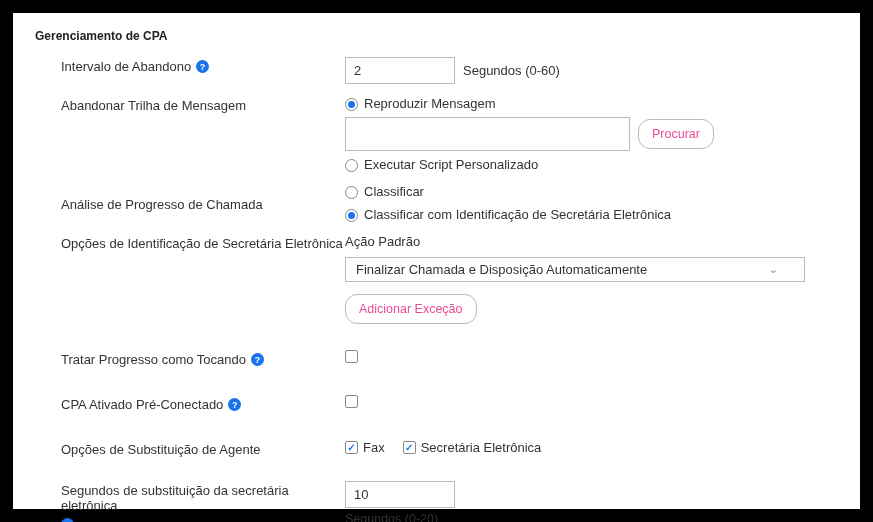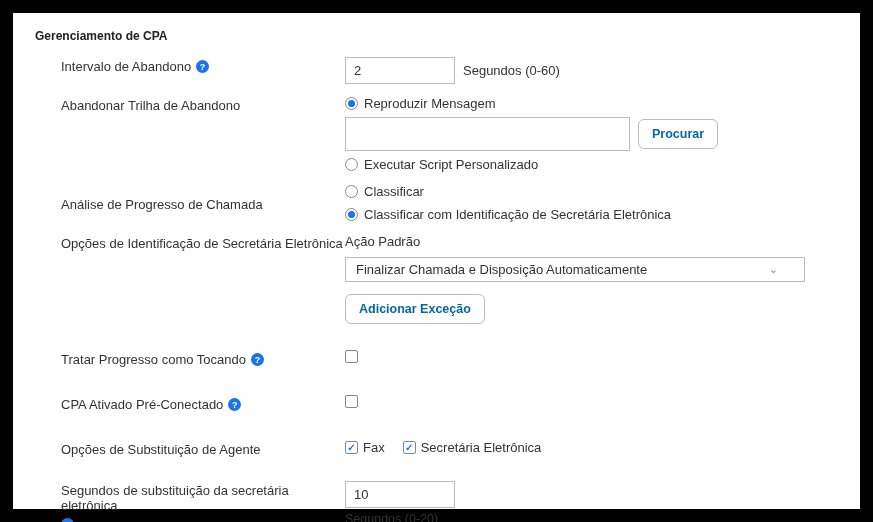--- a/index.html
+++ b/index.html
@@ -7,28 +7,28 @@
     .panel { background: #fff; width: 847px; height: 496px; padding: 16px 22px; }
     .section-title { font-weight: 600; font-size: 12px; color: #222; margin-bottom: 14px; }
     .form-row { display: flex; align-items: flex-start; margin-bottom: 12px; }
     .label-col { width: 310px; padding-left: 26px; padding-top: 2px; display:flex; align-items:center; gap:5px; flex-wrap: wrap; }
     .field-col { flex: 1; display: flex; align-items: center; flex-wrap: wrap; gap: 8px; }
     .help-icon { width: 13px; height: 13px; border-radius: 50%; background: #1a73e8; color:#fff; font-size:9px; display:inline-flex; align-items:center; justify-content:center; font-weight:bold; cursor:pointer; }
     input[type="text"] { border: 1px solid #bbb; padding: 5px 8px; font-size: 13px; color:#333; }
     input.small { width: 110px; }
     input.wide { width: 285px; height: 34px; }
     .unit { font-size: 13px; color: #333; }
-    .radio-line { display:flex; align-items:center; gap:6px; width:100%; }
+    .radio-line { display:flex; align-items:flex-end; gap:6px; width:100%; }
     .radio-line + .radio-line { margin-top:4px; }
     .radio, .checkbox { width:13px; height:13px; border:1px solid #888; background:#fff; cursor:pointer; display:inline-flex; align-items:center; justify-content:center; }
     .radio { border-radius:50%; }
     .radio.checked::after { content:""; width:7px; height:7px; background:#1a73e8; border-radius:50%; }
     .checkbox { border-radius:2px; }
     .checkbox.checked::after { content:"✓"; color:#1a73e8; font-size:10px; font-weight:bold; line-height:1; }
-    .btn { border:1px solid #bbb; background:#fff; color:#0369a1; font-weight:700; padding:7px 13px; font-size:12.5px; cursor:pointer; border-radius:6px; }
+    .btn { border:1px solid #bbb; background:#fff; color:#ec4899; font-weight:400; padding:7px 13px; font-size:12.5px; cursor:pointer; border-radius:12px; }
     .select { border:1px solid #bbb; padding:4px 26px 4px 10px; font-size:13px; color:#333; position:relative; display:inline-flex; align-items:center; cursor:pointer; width: 460px; justify-content:space-between;}
     .chevron { font-size:11px; color:#888; }
     .action-label { width:106px; display:inline-block; }
     .sub-note { font-size:12.5px; color:#333; }
     .cb-group { display:flex; gap:18px; align-items:center;}
     .cb-group .item { display:flex; align-items:center; gap:5px;}
   </style>
 </head>
 <body>
 
@@ -41,21 +41,21 @@
       <span class="help-icon">?</span>
     </div>
     <div class="field-col">
       <input type="text" class="small" value="2" style="">
       <span class="unit">Segundos (0-60)</span>
     </div>
   </div>
 
   <div class="form-row">
     <div class="label-col">
-      <span>Abandonar Trilha de Abandono</span>
+      <span>Abandonar Trilha de Mensagem</span>
     </div>
     <div class="field-col" style="flex-direction:column; align-items:flex-start; gap:6px;">
       <div class="radio-line">
         <span class="radio checked"></span>
         <span>Reproduzir Mensagem</span>
       </div>
       <div style="display:flex; gap:8px; align-items:center;">
         <input type="text" class="wide" value="" style="">
         <button class="btn">Procurar</button>
       </div>

